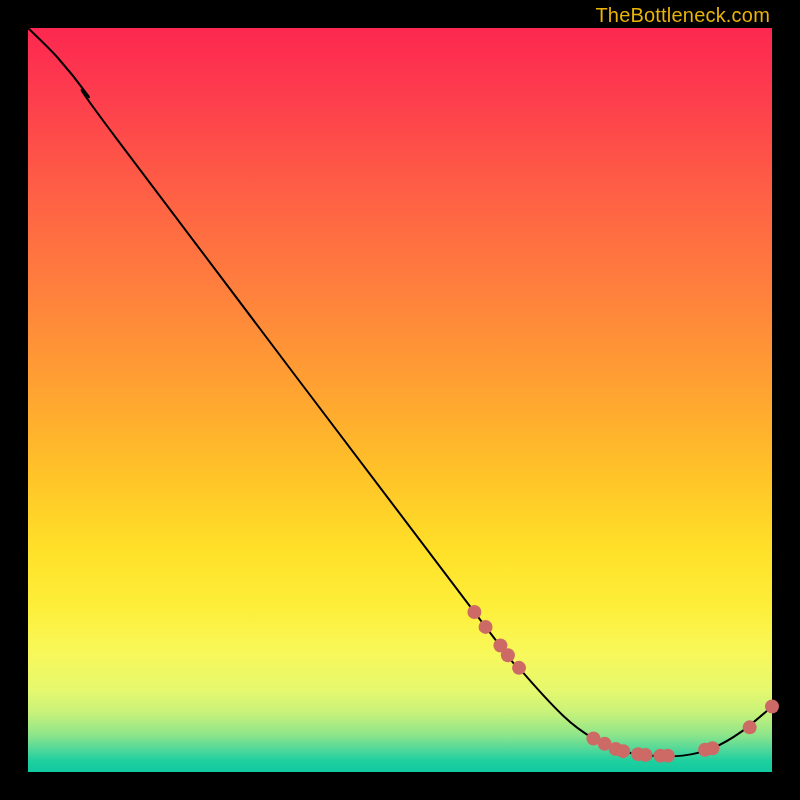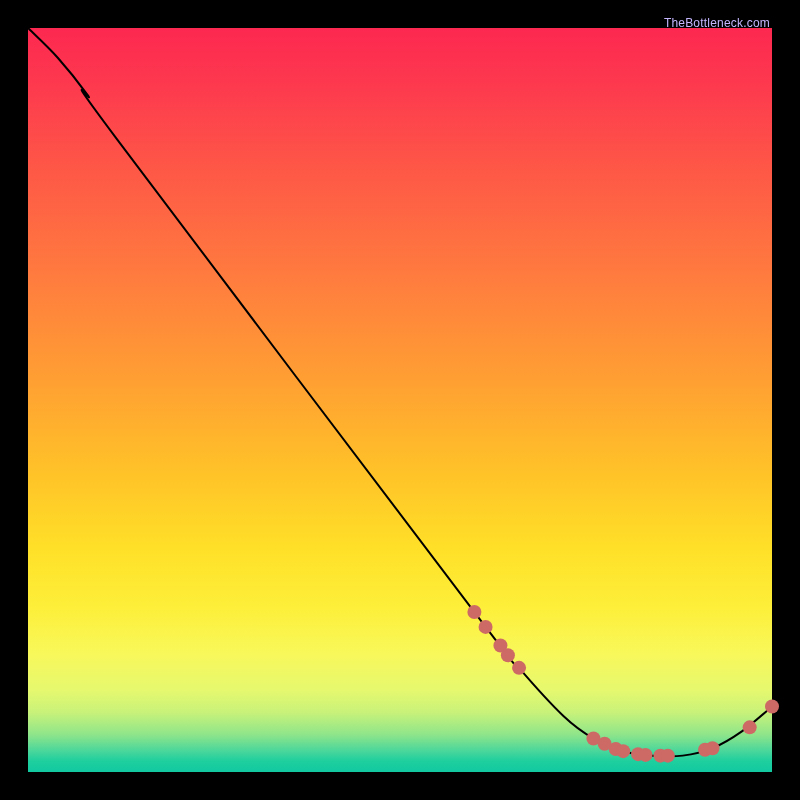--- a/index.html
+++ b/index.html
@@ -46,24 +46,24 @@
   .plot-area svg {
     position: absolute;
     left: 0;
     top: 0;
     width: 744px;
     height: 744px;
     overflow: visible;
   }
   .watermark {
     position: absolute;
-    top: 16px;
+    top: 4px;
     right: 30px;
-    color: #c4b5fd;
-    font-size: 12px;
+    color: #eab308;
+    font-size: 20px;
     font-weight: 500;
     letter-spacing: 0.2px;
     user-select: none;
   }
 </style>
 </head>
 <body>
 
 <div class="frame">
   <div class="watermark">TheBottleneck.com</div>

